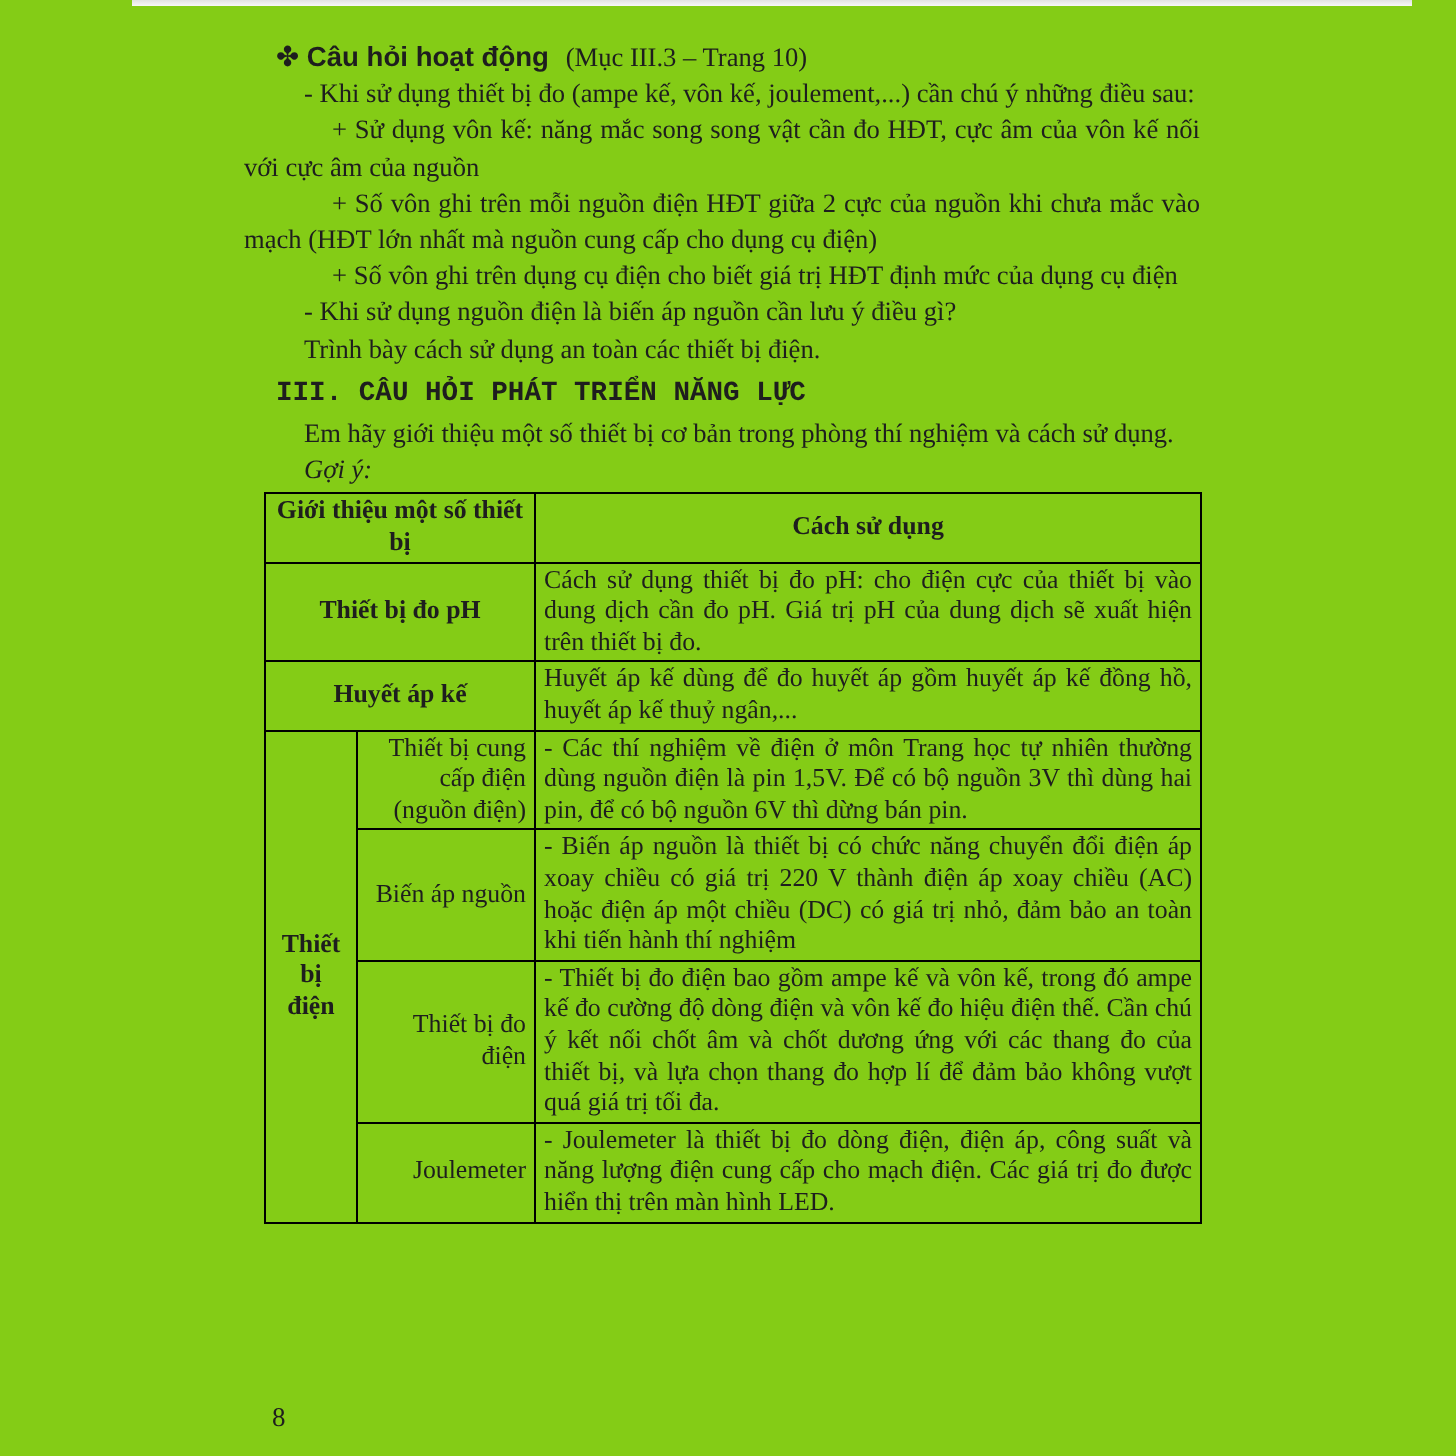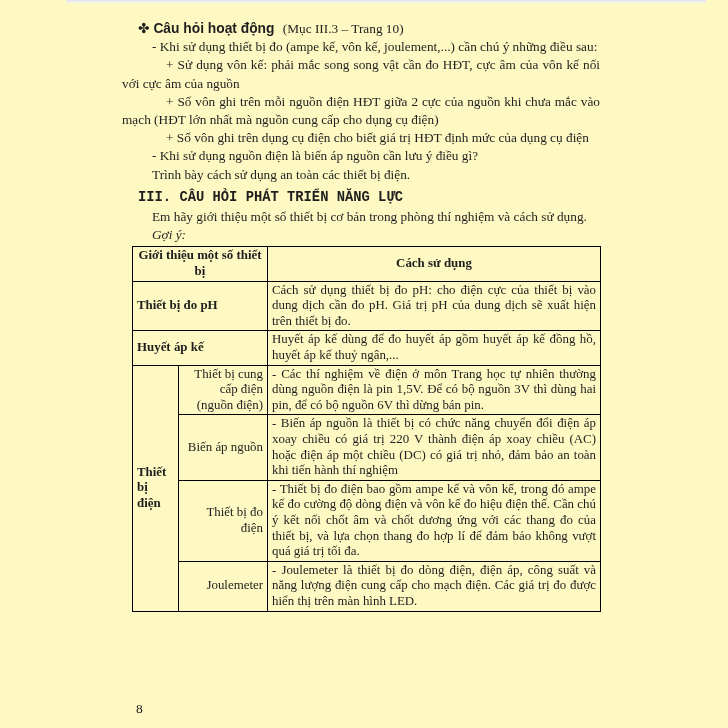--- a/index.html
+++ b/index.html
@@ -1,17 +1,17 @@
 <!DOCTYPE html>
 <html><head>
 <meta charset="utf-8">
 <style>
   html,body { margin:0; padding:0; background:#ffffff; }
   .page {
-    position:relative; width:728px; height:728px; background:#fef9c3;
+    position:relative; width:728px; height:728px; background:#84cc16;
     font-family:"Liberation Serif", serif; color:#1e1e1e; overflow:hidden;
   }
   .scan-edge-top {
     position:absolute; top:0; left:66px; width:640px; height:3px;
     background:linear-gradient(to bottom,#e2e2e2,#f8f8f8);
   }
   .content { position:absolute; left:122px; top:20px; width:478px;
     font-size:13.3px; line-height:18.2px; }
   .h-sans { font-family:"Liberation Sans","DejaVu Sans",sans-serif; font-weight:bold; }
   .heading-line { margin:0 0 0 16px; }
@@ -26,40 +26,40 @@
   .sub-heading { margin:0 0 0 16px; font-size:13.6px;
     font-family:"Liberation Sans","DejaVu Sans",sans-serif; font-weight:bold; }
   .question { margin:0; text-indent:30px; }
   .hint { margin:0 0 2px 30px; font-style:italic; }
   table.devices {
     border-collapse:collapse; margin:2px 0 0 10px; width:468px;
     font-size:12.9px; line-height:15.6px; table-layout:fixed;
   }
   table.devices td { border:1px solid #000; padding:1px 4px; vertical-align:middle; }
   .th-cell { text-align:center; font-weight:bold; }
-  .cell-device { text-align:left; font-weight:bold; }
+  .cell-device { text-align:center; font-weight:bold; }
   .cell-sub { text-align:right; }
   .cell-usage { text-align:justify; }
   .page-number { position:absolute; left:136px; top:701px; font-size:13.5px; }
 </style>
 </head>
 <body>
 
 <div class="page">
   <div class="scan-edge-top"></div>
 
   <div class="content">
 
     <p class="heading-line">
       <span class="h-sans">✤ Câu hỏi hoạt động</span>
       <span class="heading-suffix">(Mục III.3 – Trang 10)</span>
     </p>
 
     <p class="item ind-dash">- Khi sử dụng thiết bị đo (ampe kế, vôn kế, joulement,...) cần chú ý những điều sau:</p>
-    <p class="item ind-plus">+ Sử dụng vôn kế: phải mắc song song vật cần đo HĐT, cực âm của vôn kế nối với cực âm của nguồn</p>
+    <p class="item ind-plus">+ Sử dụng vôn kế: năng mắc song song vật cần đo HĐT, cực âm của vôn kế nối với cực âm của nguồn</p>
     <p class="item ind-plus">+ Số vôn ghi trên mỗi nguồn điện HĐT giữa 2 cực của nguồn khi chưa mắc vào mạch (HĐT lớn nhất mà nguồn cung cấp cho dụng cụ điện)</p>
     <p class="item ind-plus">+ Số vôn ghi trên dụng cụ điện cho biết giá trị HĐT định mức của dụng cụ điện</p>
     <p class="item ind-dash">- Khi sử dụng nguồn điện là biến áp nguồn cần lưu ý điều gì?</p>
     <p class="item ind-plain">Trình bày cách sử dụng an toàn các thiết bị điện.</p>
 
     <p class="section-title">III. CÂU HỎI PHÁT TRIỂN NĂNG LỰC</p>
     <p class="question">Em hãy giới thiệu một số thiết bị cơ bản trong phòng thí nghiệm và cách sử dụng.</p>
     <p class="hint">Gợi ý:</p>
 
     <table class="devices">

